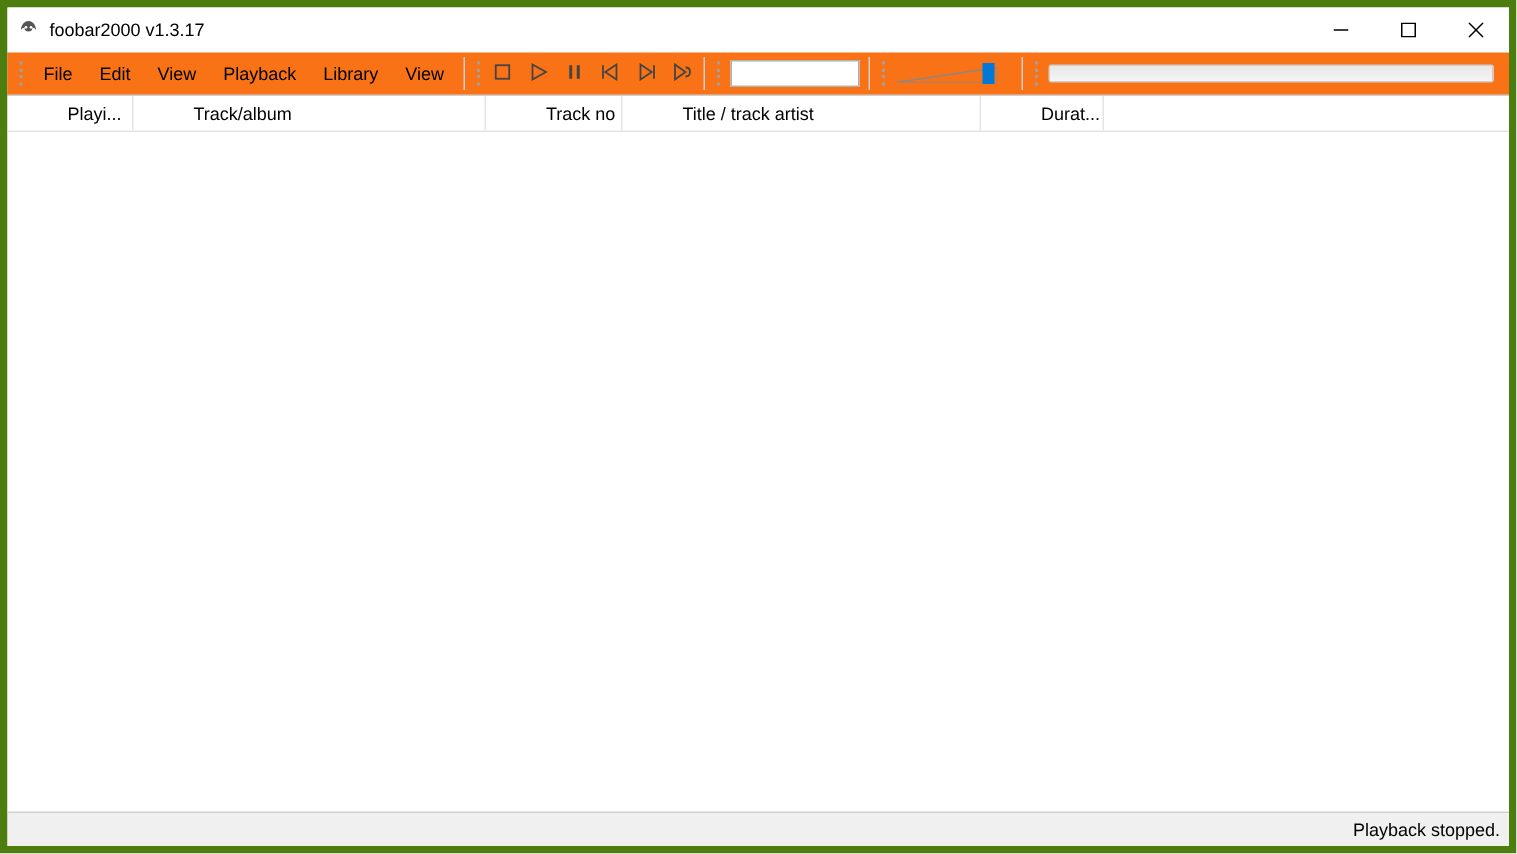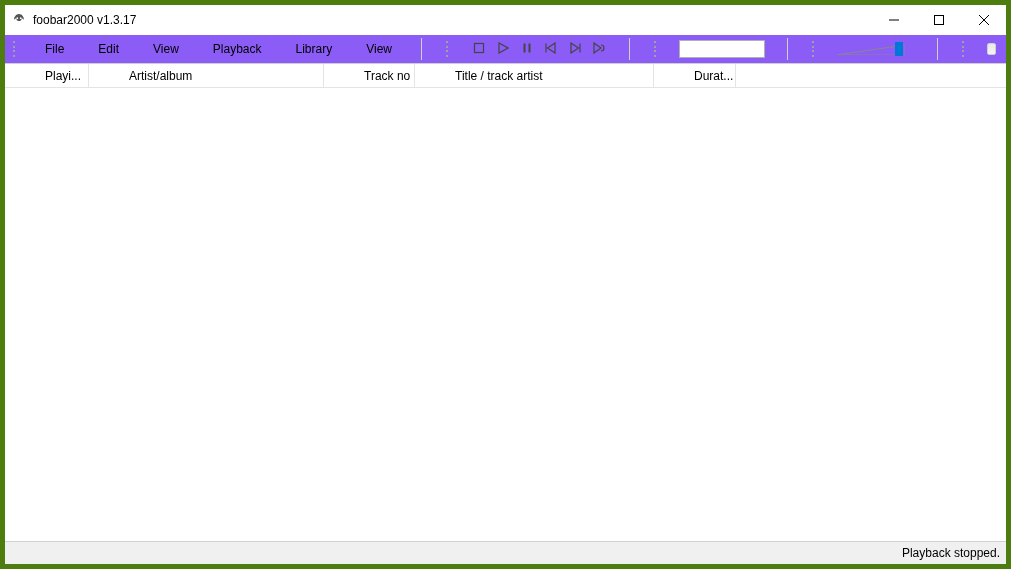--- a/index.html
+++ b/index.html
@@ -52,22 +52,21 @@
   }
   .win-btn svg { stroke: #000; }
 
   
   .menubar {
     height: 28px;
     display: flex;
     align-items: center;
     padding: 0 4px;
     border-bottom: 1px solid #d0d0d0;
-    background: #8b5cf6;
-    gap: 16px;
+    background: #f97316;
   }
   .grip {
     width: 6px;
     height: 20px;
     margin: 0 3px 0 2px;
     display: flex;
     flex-direction: column;
     justify-content: space-evenly;
     align-items: center;
   }
@@ -326,21 +325,21 @@
         <span></span>
         <span></span>
       </div>
 
     <div class="progress-track"></div>
   </div>
 
 
   <div class="columns">
     <div class="col" style="width:50px">Playi...</div>
-    <div class="col" style="width:201px">Artist/album</div>
+    <div class="col" style="width:201px">Track/album</div>
     <div class="col" style="width:57px">Track no</div>
     <div class="col" style="width:205px">Title / track artist</div>
     <div class="col" style="width:48px">Durat...</div>
   </div>
 
   <div class="playlist"></div>
 
   <div class="statusbar">
     <span>Playback stopped.</span>
   </div>

